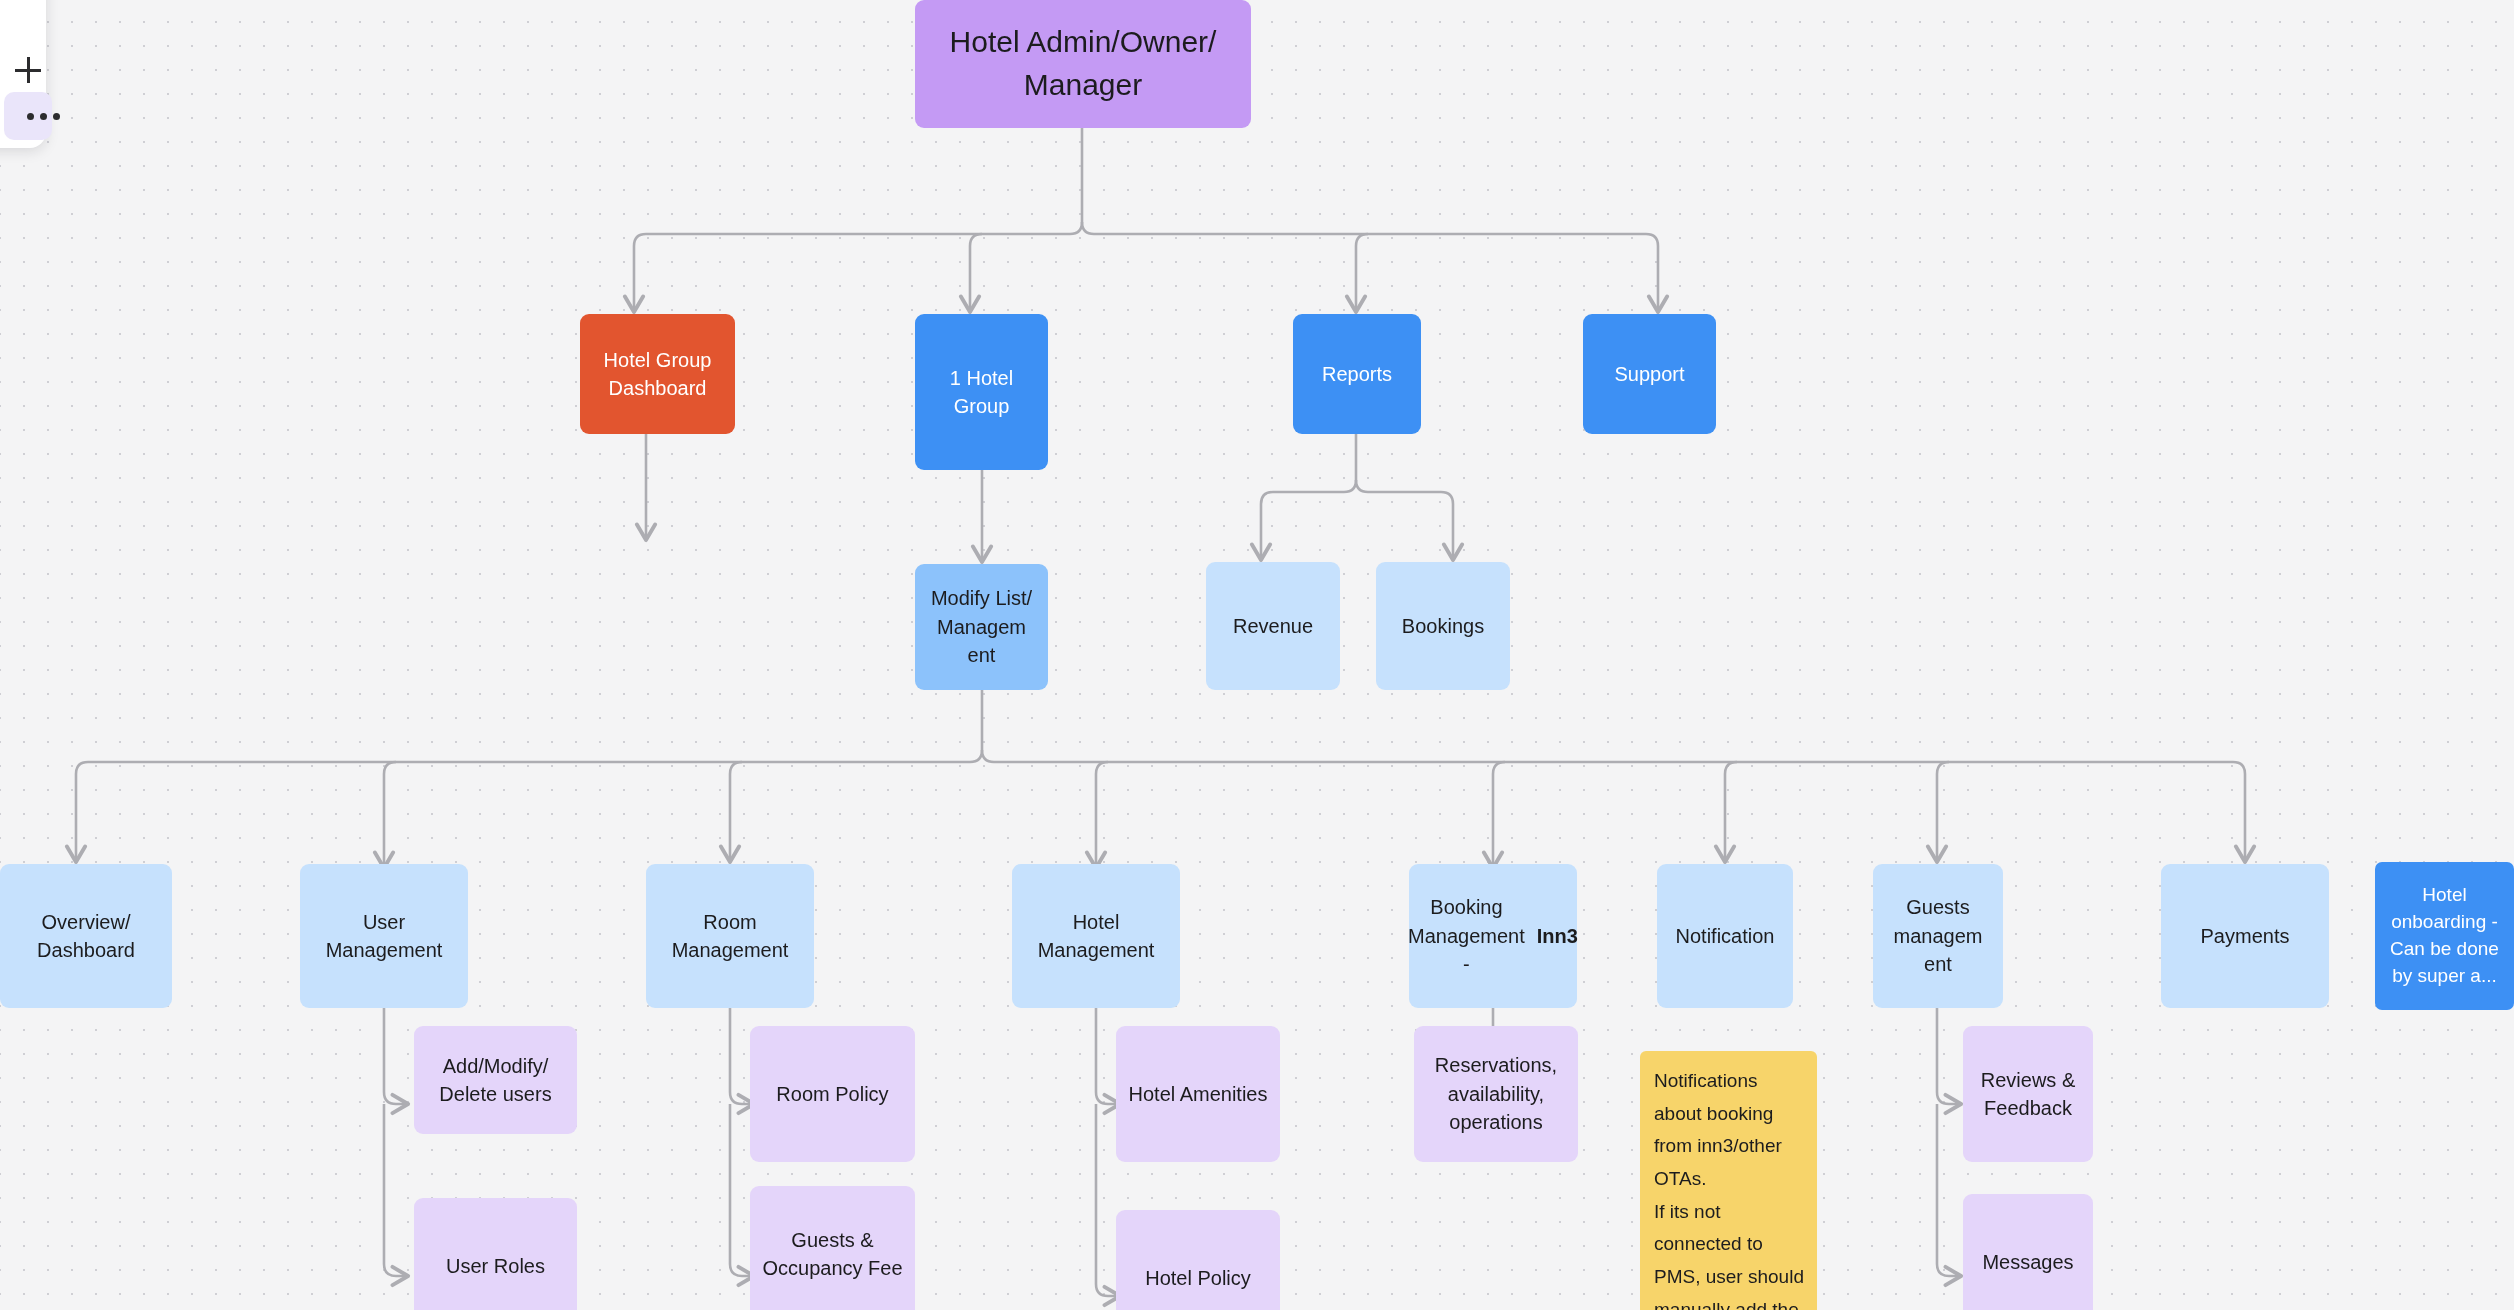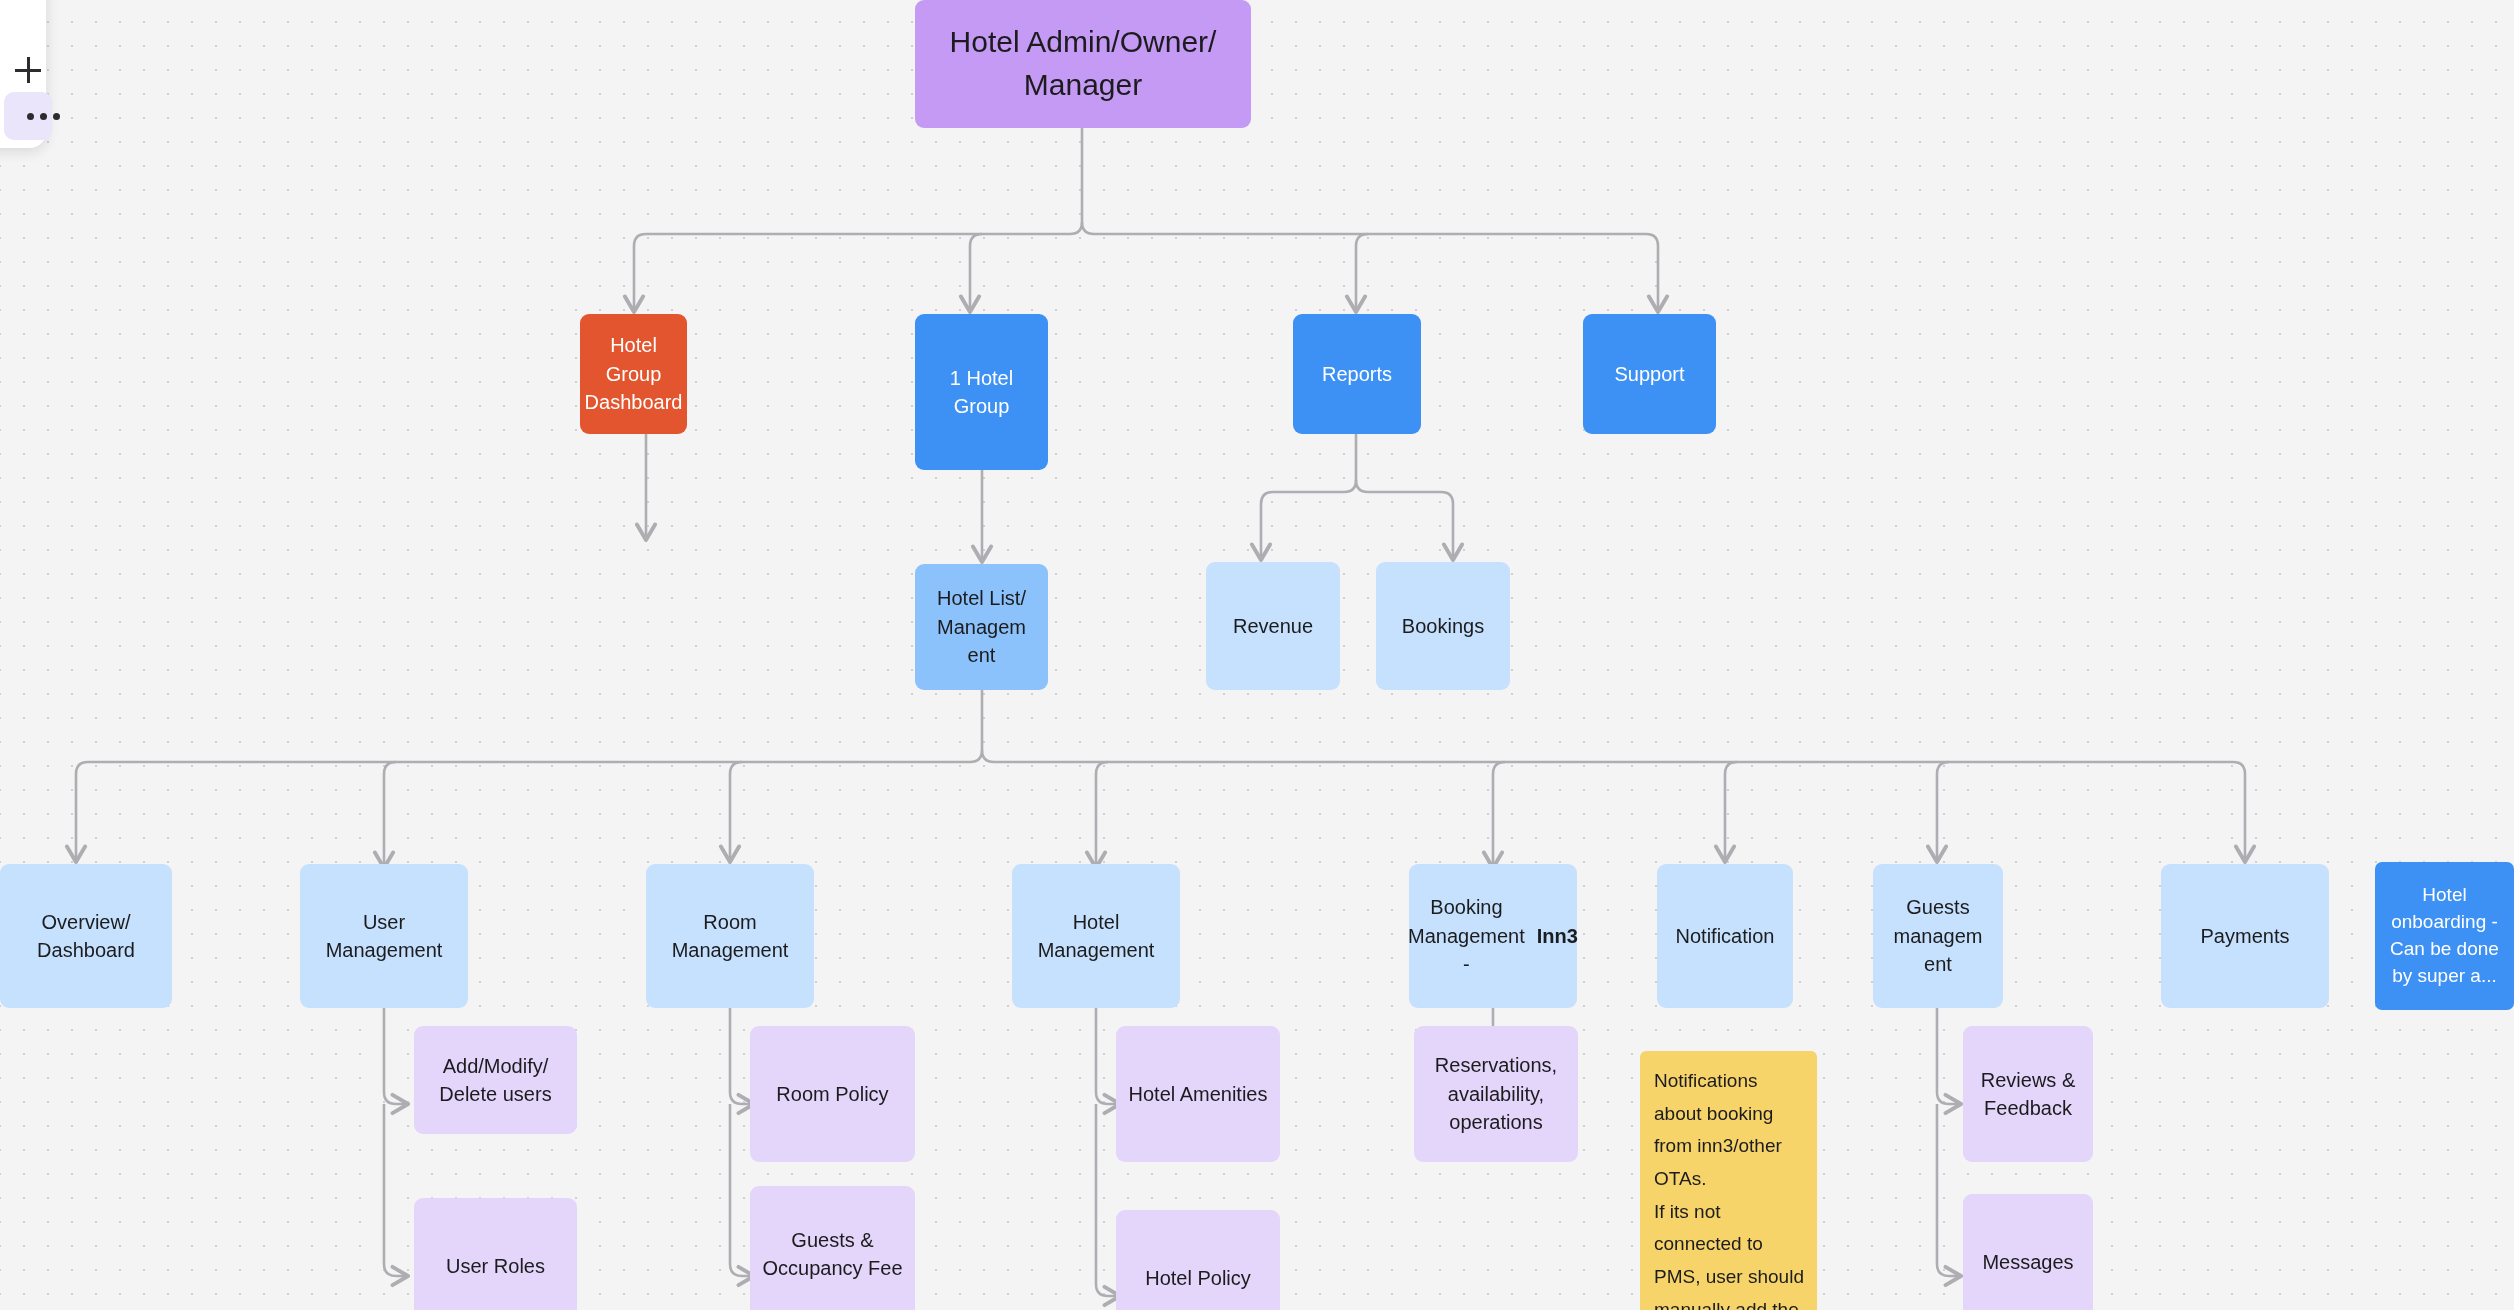--- a/index.html
+++ b/index.html
@@ -146,32 +146,32 @@
       <path d="M1493,1008 L1493,1086"></path>
 
       <path d="M1937,1008 L1937,1092 Q1937,1104 1949,1104 L1959,1104"></path>
       <path d="M1937,1104 L1937,1264 Q1937,1276 1949,1276 L1959,1276"></path>
     </g>
   </svg>
 
   <div class="node n-root" style="left:915px; top:0px; width:336px; height:128px;">Hotel Admin/Owner/
 Manager</div>
 
-  <div class="node n-orange" style="left:580px; top:314px; width:107px; height:120px;">Hotel Group
+  <div class="node n-orange" style="left:580px; top:314px; width:155px; height:120px;">Hotel Group
 Dashboard</div>
 
   <div class="node n-blue" style="left:915px; top:314px; width:133px; height:156px;">1 Hotel
 Group</div>
 
   <div class="node n-blue" style="left:1293px; top:314px; width:128px; height:120px;">Reports</div>
 
   <div class="node n-blue" style="left:1583px; top:314px; width:133px; height:120px;">Support</div>
 
 
-  <div class="node n-bluelight" style="left:915px; top:564px; width:133px; height:126px;">Hotel List/
+  <div class="node n-bluelight" style="left:915px; top:564px; width:133px; height:126px;">Modify List/
 Managem
 ent</div>
 
   <div class="node n-paleblue" style="left:1206px; top:562px; width:134px; height:128px;">Revenue</div>
 
   <div class="node n-paleblue" style="left:1376px; top:562px; width:134px; height:128px;">Bookings</div>
 
   <div class="node n-paleblue" style="left:0px; top:864px; width:172px; height:144px;">Overview/
 Dashboard</div>
 

